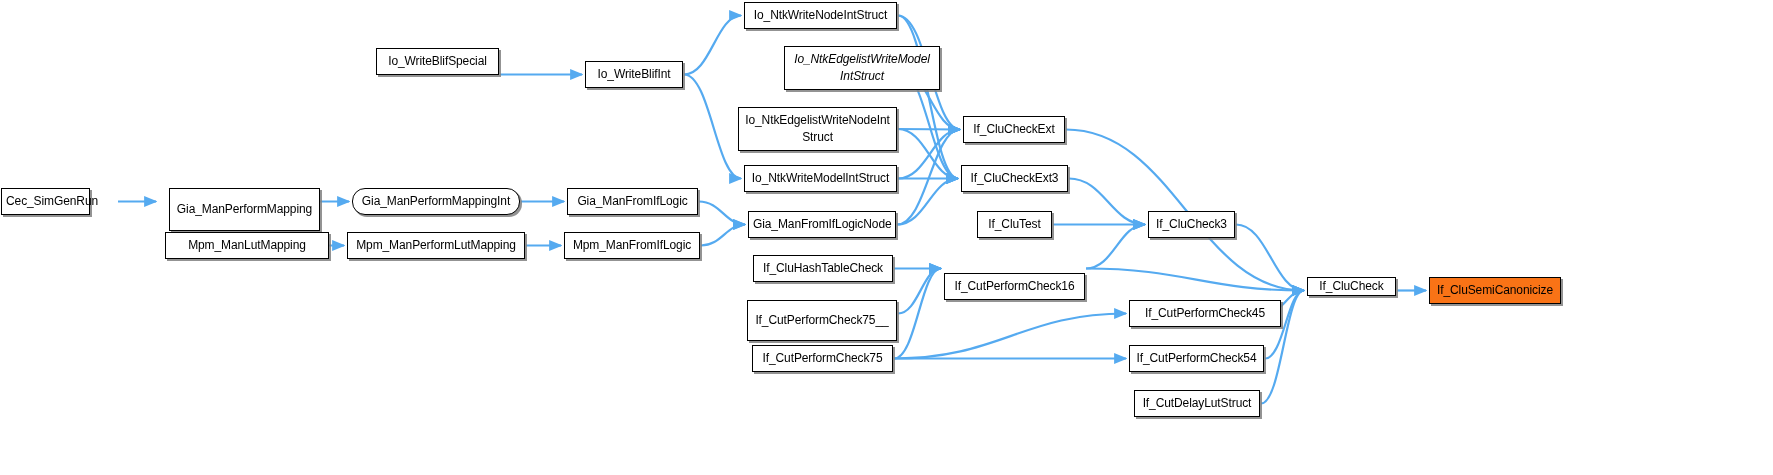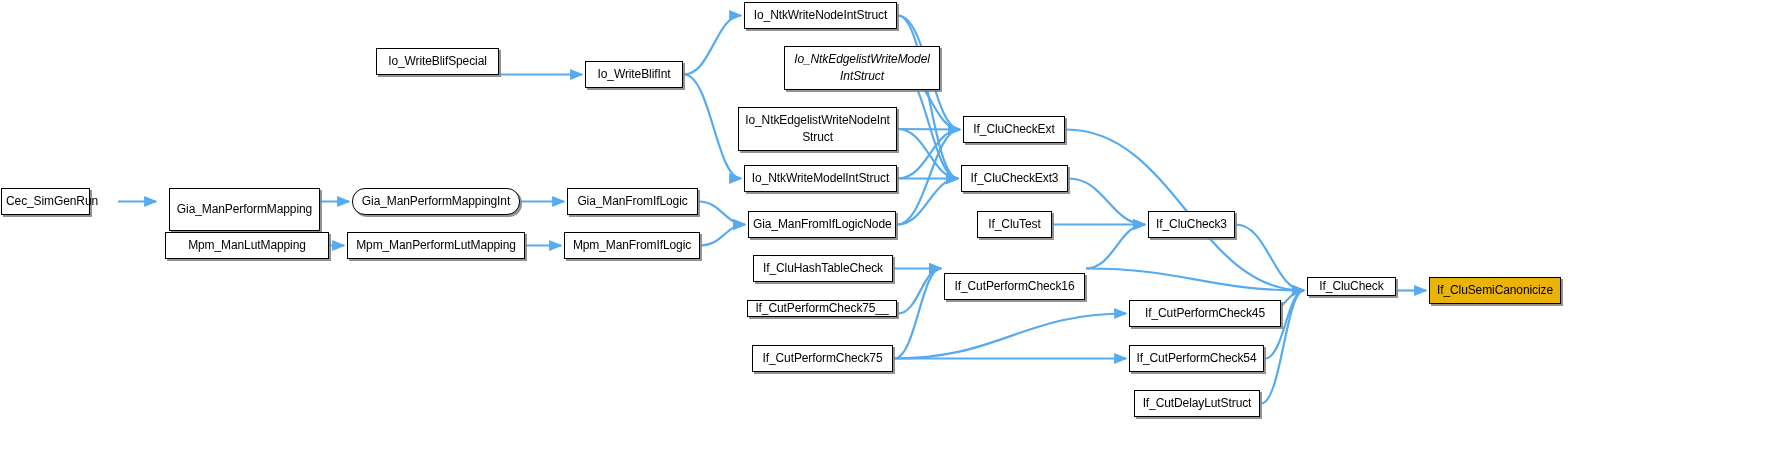--- a/index.html
+++ b/index.html
@@ -34,21 +34,21 @@
     display: flex;
     align-items: center;
     justify-content: center;
     text-align: center;
     box-shadow: 2px 2px 0 0 rgba(128,128,128,0.85);
     white-space: pre-line;
     padding: 0 4px;
     letter-spacing: -0.1px;
   }
   .node.highlight {
-    background: #eab308;
+    background: #f97316;
   }
   .node-label {
     display: block;
     width: 100%;
   }
 </style>
 </head>
 <body>
 
 <div id="graph-root">
@@ -105,21 +105,21 @@
       <div class="node" style="left: 376px; top: 48px; width: 123px; height: 27px;"><span class="node-label">Io_WriteBlifSpecial</span></div>
       <div class="node" style="left: 585px; top: 61px; width: 98px; height: 27px;"><span class="node-label">Io_WriteBlifInt</span></div>
       <div class="node" style="left: 744px; top: 2px; width: 153px; height: 27px;"><span class="node-label">Io_NtkWriteNodeIntStruct</span></div>
       <div class="node" style="left: 784px; top: 46px; width: 156px; height: 44px; font-style: italic;"><span class="node-label">Io_NtkEdgelistWriteModel
 IntStruct</span></div>
       <div class="node" style="left: 738px; top: 107px; width: 159px; height: 44px;"><span class="node-label">Io_NtkEdgelistWriteNodeInt
 Struct</span></div>
       <div class="node" style="left: 744px; top: 165px; width: 153px; height: 27px;"><span class="node-label">Io_NtkWriteModelIntStruct</span></div>
       <div class="node" style="left: 748px; top: 211px; width: 148px; height: 27px;"><span class="node-label">Gia_ManFromIfLogicNode</span></div>
       <div class="node" style="left: 753px; top: 255px; width: 140px; height: 27px;"><span class="node-label">If_CluHashTableCheck</span></div>
-      <div class="node" style="left: 747px; top: 300px; width: 150px; height: 17px;"><span class="node-label">If_CutPerformCheck75__</span></div>
+      <div class="node" style="left: 747px; top: 300px; width: 150px; height: 41px;"><span class="node-label">If_CutPerformCheck75__</span></div>
       <div class="node" style="left: 752px; top: 345px; width: 141px; height: 27px;"><span class="node-label">If_CutPerformCheck75</span></div>
       <div class="node" style="left: 963px; top: 116px; width: 102px; height: 27px;"><span class="node-label">If_CluCheckExt</span></div>
       <div class="node" style="left: 961px; top: 165px; width: 107px; height: 27px;"><span class="node-label">If_CluCheckExt3</span></div>
       <div class="node" style="left: 977px; top: 211px; width: 75px; height: 27px;"><span class="node-label">If_CluTest</span></div>
       <div class="node" style="left: 944px; top: 255px; width: 141px; height: 27px; margin-top: 18px;"><span class="node-label">If_CutPerformCheck16</span></div>
       <div class="node" style="left: 1148px; top: 211px; width: 87px; height: 27px;"><span class="node-label">If_CluCheck3</span></div>
       <div class="node" style="left: 1129px; top: 300px; width: 152px; height: 27px;"><span class="node-label">If_CutPerformCheck45</span></div>
       <div class="node" style="left: 1129px; top: 345px; width: 135px; height: 27px;"><span class="node-label">If_CutPerformCheck54</span></div>
       <div class="node" style="left: 1134px; top: 390px; width: 126px; height: 27px;"><span class="node-label">If_CutDelayLutStruct</span></div>
       <div class="node" style="left: 1307px; top: 277px; width: 89px; height: 19px;"><span class="node-label">If_CluCheck</span></div>

